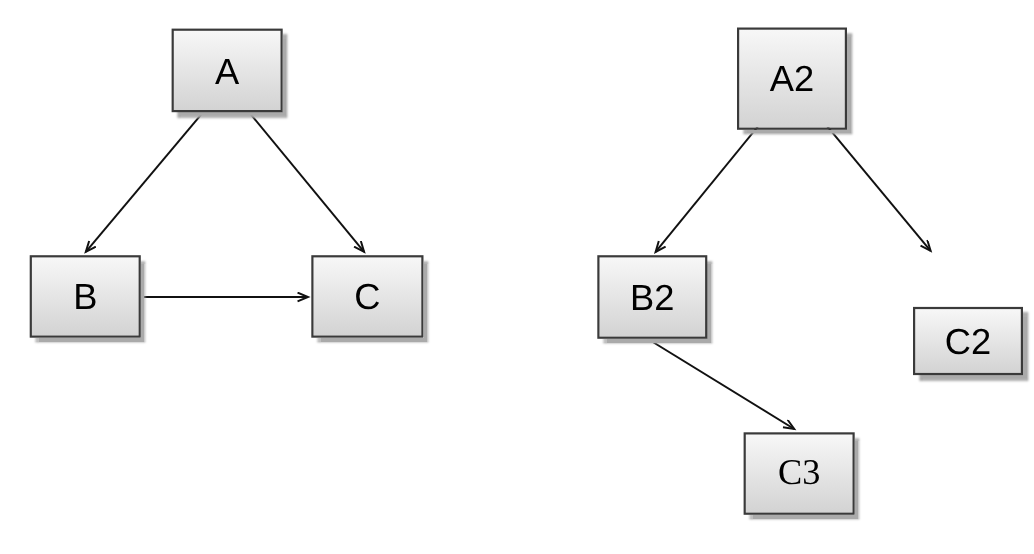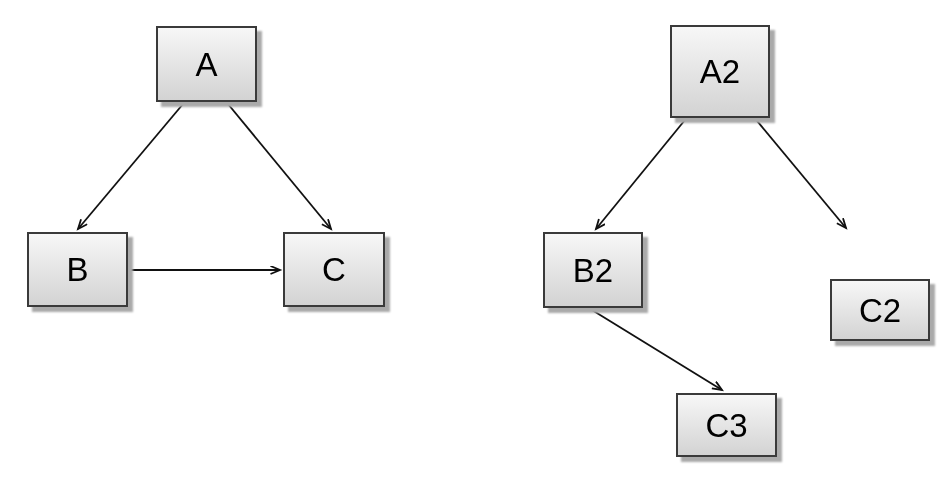--- a/index.html
+++ b/index.html
@@ -67,16 +67,16 @@
     </div>
     <div class="node" style="left: 670px; top: 25px; width: 100px; height: 93px;">
       <span class="node-label">A2</span>
     </div>
     <div class="node" style="left: 543px; top: 232px; width: 100px; height: 76px;">
       <span class="node-label">B2</span>
     </div>
     <div class="node" style="left: 830px; top: 231px; width: 100px; height: 62px; margin-top: 48px;">
       <span class="node-label">C2</span>
     </div>
-    <div class="node" style="left: 676px; top: 393px; width: 101px; height: 64px;">
+    <div class="node" style="left: 676px; top: 393px; width: 101px; height: 75px; font-family: Liberation Serif, serif;">
       <span class="node-label">C3</span>
     </div>
   </div>
 
 </body></html>

